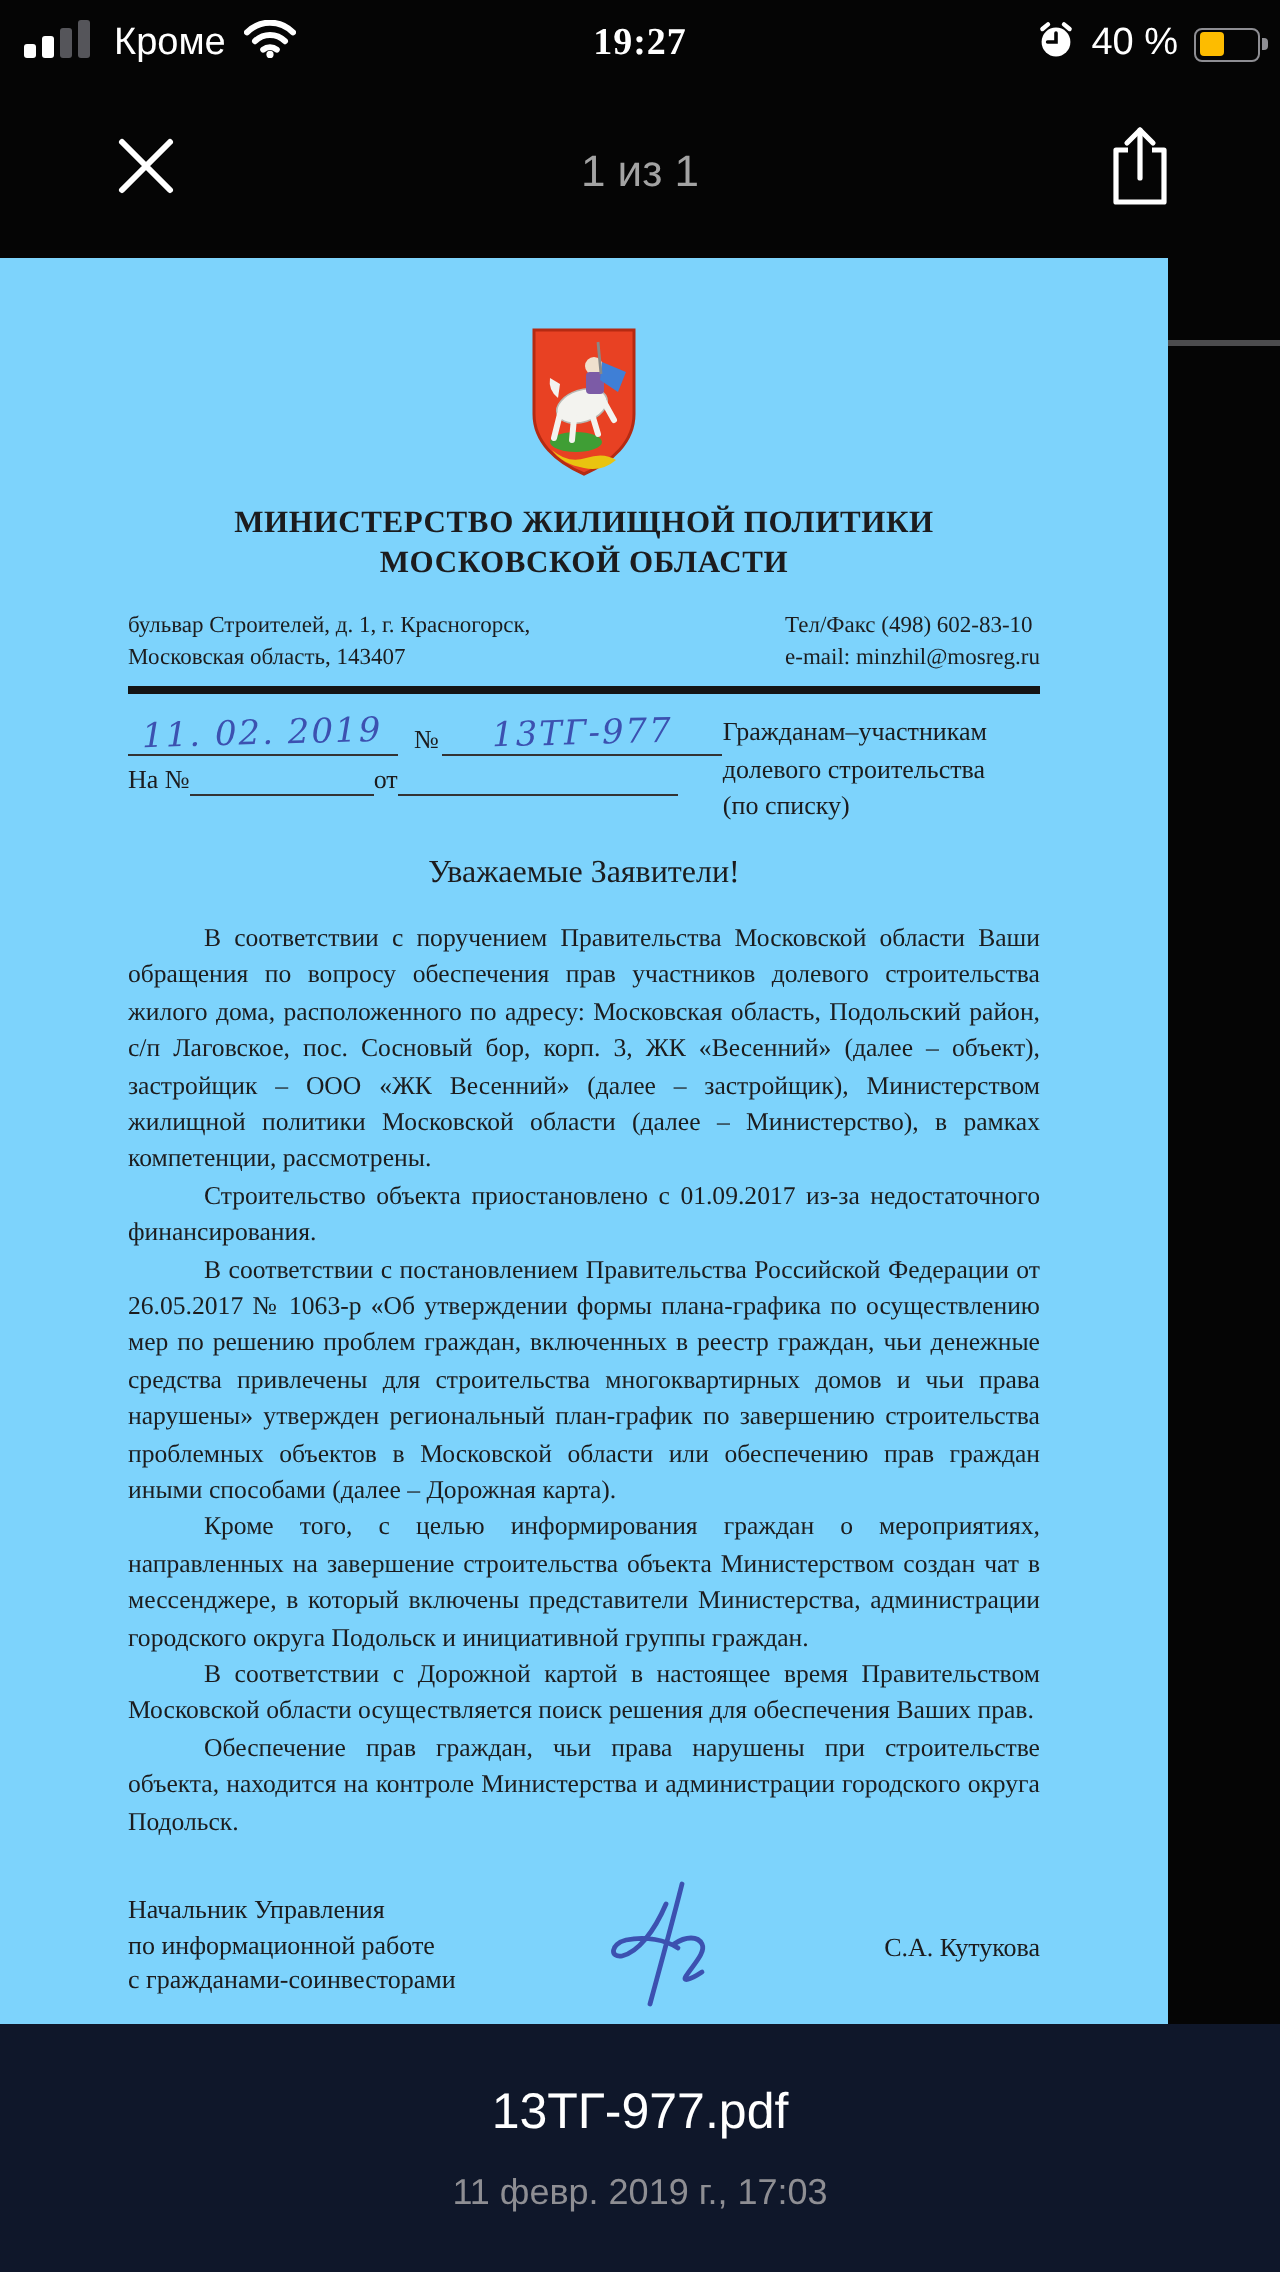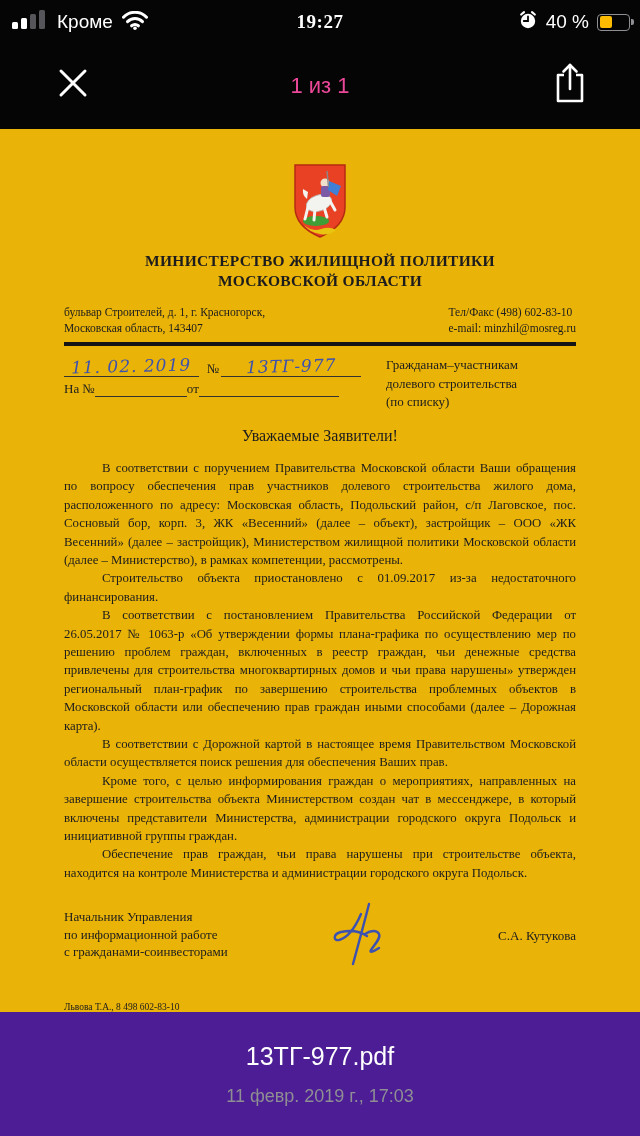--- a/index.html
+++ b/index.html
@@ -14,26 +14,26 @@
   .sb-time{font-size:19px;font-weight:bold;letter-spacing:.5px;}
   .sb-right{position:absolute;right:10px;top:0;height:44px;display:flex;align-items:center;gap:8px;justify-content:flex-end;}
   .sb-batt-pct{font-size:19px;}
   .batt{position:relative;width:31px;height:15px;border:1.5px solid #8e8e93;border-radius:4px;}
   .batt-fill{position:absolute;left:1.5px;top:1.5px;bottom:1.5px;width:40%;border-radius:2px;}
   .batt-nub{position:absolute;right:-5px;top:4px;width:3px;height:6px;background:#8e8e93;border-radius:0 2px 2px 0;}
 
   
   .toolbar{position:absolute;top:44px;left:0;width:640px;height:84px;color:#fff;}
   .tb-close{position:absolute;left:52px;top:20px;width:42px;height:42px;display:flex;align-items:center;justify-content:center;cursor:pointer;}
-  .tb-title{position:absolute;left:0;top:0;width:640px;height:84px;display:flex;align-items:center;justify-content:center;font-size:22px;color:#ec4899;}
+  .tb-title{position:absolute;left:0;top:0;width:640px;height:84px;display:flex;align-items:center;justify-content:center;font-size:22px;color:#a3a3a3;}
   .tb-share{position:absolute;right:48px;top:16px;width:44px;height:50px;display:flex;align-items:center;justify-content:center;cursor:pointer;}
   .tb-divider{position:absolute;top:126px;left:0;width:640px;height:3px;background:#4c4c4e;}
 
   
-  .page{position:absolute;top:129px;left:0;width:640px;height:883px;background:#eab308;overflow:hidden;
+  .page{position:absolute;top:129px;left:0;width:584px;height:883px;background:#7dd3fc;overflow:hidden;
         font-family:"Liberation Serif","DejaVu Serif",serif;color:#1c1c1e;}
   .page-inner{position:relative;width:100%;height:100%;box-sizing:border-box;padding:34px 64px 0 64px;}
 
   .arms-wrap{display:flex;justify-content:center;margin-bottom:8px;}
   .ministry-title{text-align:center;font-weight:bold;font-size:15.5px;line-height:1.3;letter-spacing:.3px;margin-bottom:14px;}
 
   .addr-row{display:flex;justify-content:space-between;font-size:11.5px;line-height:1.35;margin-bottom:6px;}
   .addr-left{text-align:left;}
   .addr-right{text-align:left;}
   .thick-rule{height:4px;background:#141414;margin:2px 0 10px 0;}
@@ -53,21 +53,21 @@
   .salutation{text-align:center;font-size:16px;margin:16px 0 14px 0;}
   .body-text p{margin:0;font-size:12.8px;line-height:18.4px;text-align:justify;text-indent:38px;}
 
   .sig-block{display:flex;align-items:flex-start;margin-top:26px;}
   .sig-pos{width:210px;font-size:13px;line-height:1.35;}
   .sig-draw{flex:1;display:flex;justify-content:center;margin-top:-6px;}
   .sig-name{width:120px;font-size:13px;margin-top:20px;text-align:right;white-space:nowrap;}
   .executor{font-size:9.5px;margin-top:30px;}
 
   
-  .fileinfo{position:absolute;left:0;top:1012px;width:640px;height:124px;background:#4c1d95;color:#fff;}
+  .fileinfo{position:absolute;left:0;top:1012px;width:640px;height:124px;background:#0f172a;color:#fff;}
   .file-name{position:absolute;top:30px;width:640px;text-align:center;font-size:25px;}
   .file-date{position:absolute;top:74px;width:640px;text-align:center;font-size:18px;color:#8e8e93;}
 </style>
 </head>
 <body>
 
 <div class="phone">
 
   <div class="statusbar">
     <div class="sb-left">
@@ -187,22 +187,22 @@
           <div>(по списку)</div>
         </div>
       </div>
 
       <div class="salutation">Уважаемые Заявители!</div>
 
       <div class="body-text">
           <p>В соответствии с поручением Правительства Московской области Ваши обращения по вопросу обеспечения прав участников долевого строительства жилого дома, расположенного по адресу: Московская область, Подольский район, с/п Лаговское, пос. Сосновый бор, корп. 3, ЖК «Весенний» (далее – объект), застройщик – ООО «ЖК Весенний» (далее – застройщик), Министерством жилищной политики Московской области (далее – Министерство), в рамках компетенции, рассмотрены.</p>
           <p>Строительство объекта приостановлено с 01.09.2017 из-за недостаточного финансирования.</p>
           <p>В соответствии с постановлением Правительства Российской Федерации от 26.05.2017 № 1063-р «Об утверждении формы плана-графика по осуществлению мер по решению проблем граждан, включенных в реестр граждан, чьи денежные средства привлечены для строительства многоквартирных домов и чьи права нарушены» утвержден региональный план-график по завершению строительства проблемных объектов в Московской области или обеспечению прав граждан иными способами (далее – Дорожная карта).</p>
+          <p>Кроме того, с целью информирования граждан о мероприятиях, направленных на завершение строительства объекта Министерством создан чат в мессенджере, в который включены представители Министерства, администрации городского округа Подольск и инициативной группы граждан.</p>
           <p>В соответствии с Дорожной картой в настоящее время Правительством Московской области осуществляется поиск решения для обеспечения Ваших прав.</p>
-          <p>Кроме того, с целью информирования граждан о мероприятиях, направленных на завершение строительства объекта Министерством создан чат в мессенджере, в который включены представители Министерства, администрации городского округа Подольск и инициативной группы граждан.</p>
           <p>Обеспечение прав граждан, чьи права нарушены при строительстве объекта, находится на контроле Министерства и администрации городского округа Подольск.</p>
         </div>
 
       <div class="sig-block">
         <div class="sig-pos">
           <div>Начальник Управления</div>
           <div>по информационной работе</div>
           <div>с гражданами-соинвесторами</div>
         </div>
         <div class="sig-draw">

